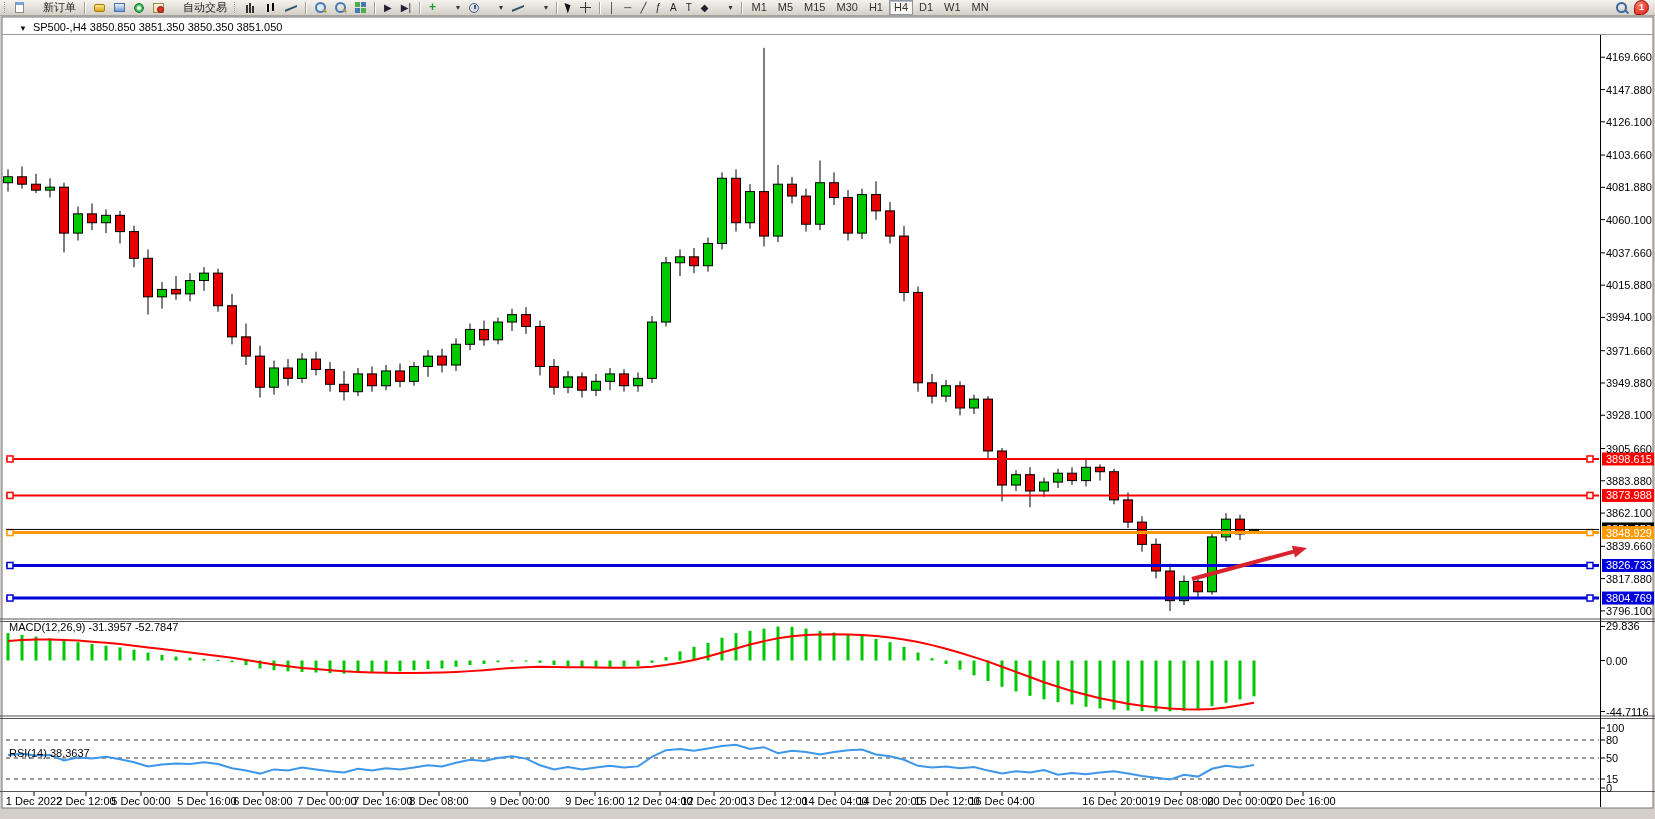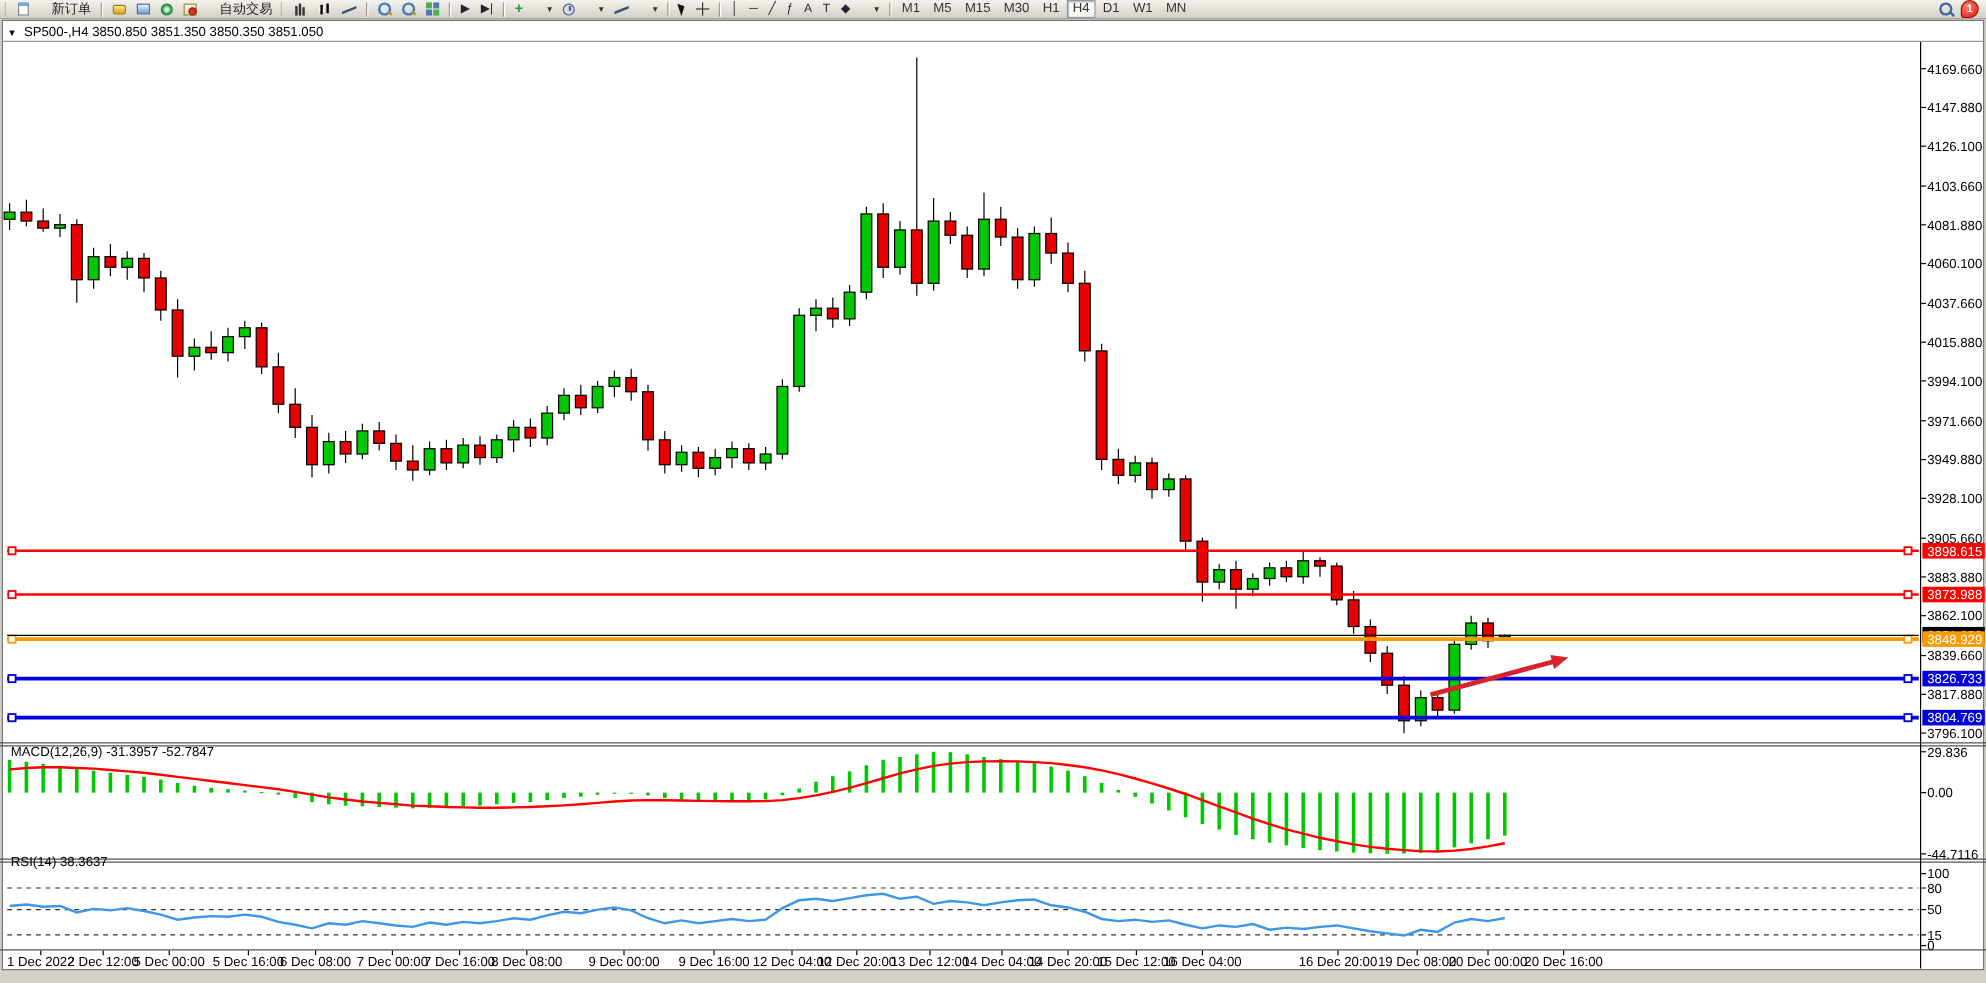--- a/index.html
+++ b/index.html
@@ -51,24 +51,24 @@
   .tf{padding:0 4px;height:13px;line-height:13px;color:#333;border:1px solid transparent}
   .tf.active{background:#faf8f2;border:1px solid #8d97a5;box-shadow:inset 1px 1px 0 #b8bfc9}
   #tb-right{margin-left:auto;display:flex;align-items:center;gap:6px;padding-right:6px}
   .i-mag{position:relative;width:12px;height:12px}
   .i-mag:before{content:"";position:absolute;left:0;top:0;width:7px;height:7px;border:2px solid #3b66a0;border-radius:50%}
   .i-mag:after{content:"";position:absolute;left:9px;top:9px;width:4px;border-top:2px solid #3b66a0;transform:rotate(45deg)}
   .bubble{min-width:13px;height:13px;background:radial-gradient(circle at 35% 30%,#ff7d6e,#dd1f14);border-radius:50% 50% 50% 20%;
     color:#fff;font-size:9px;font-weight:bold;text-align:center;line-height:13px;border:1px solid #9b0e05}
   
   .ovl{position:absolute;z-index:1;font-size:11px;color:#000;white-space:nowrap}
-  #chart-title{left:6px;top:21px}
+  #chart-title{left:19px;top:21px}
   #chart-title .tri{font-size:8px;margin-right:6px;color:#111}
   #macd-label{left:9px;top:621px}
-  #rsi-label{left:9px;top:713px}
+  #rsi-label{left:9px;top:747px}
 </style>
 </head>
 <body>
 
 <div id="stage">
 
   <svg id="chart-svg" width="1655" height="819">
       <rect x="2" y="17" width="1651" height="791" fill="#ffffff" stroke="#777" stroke-width="1"></rect>
       <rect x="0" y="811" width="1655" height="8" fill="#d4d0c8"></rect>
       <line x1="2" y1="34.5" x2="1653" y2="34.5" stroke="#999"></line>

